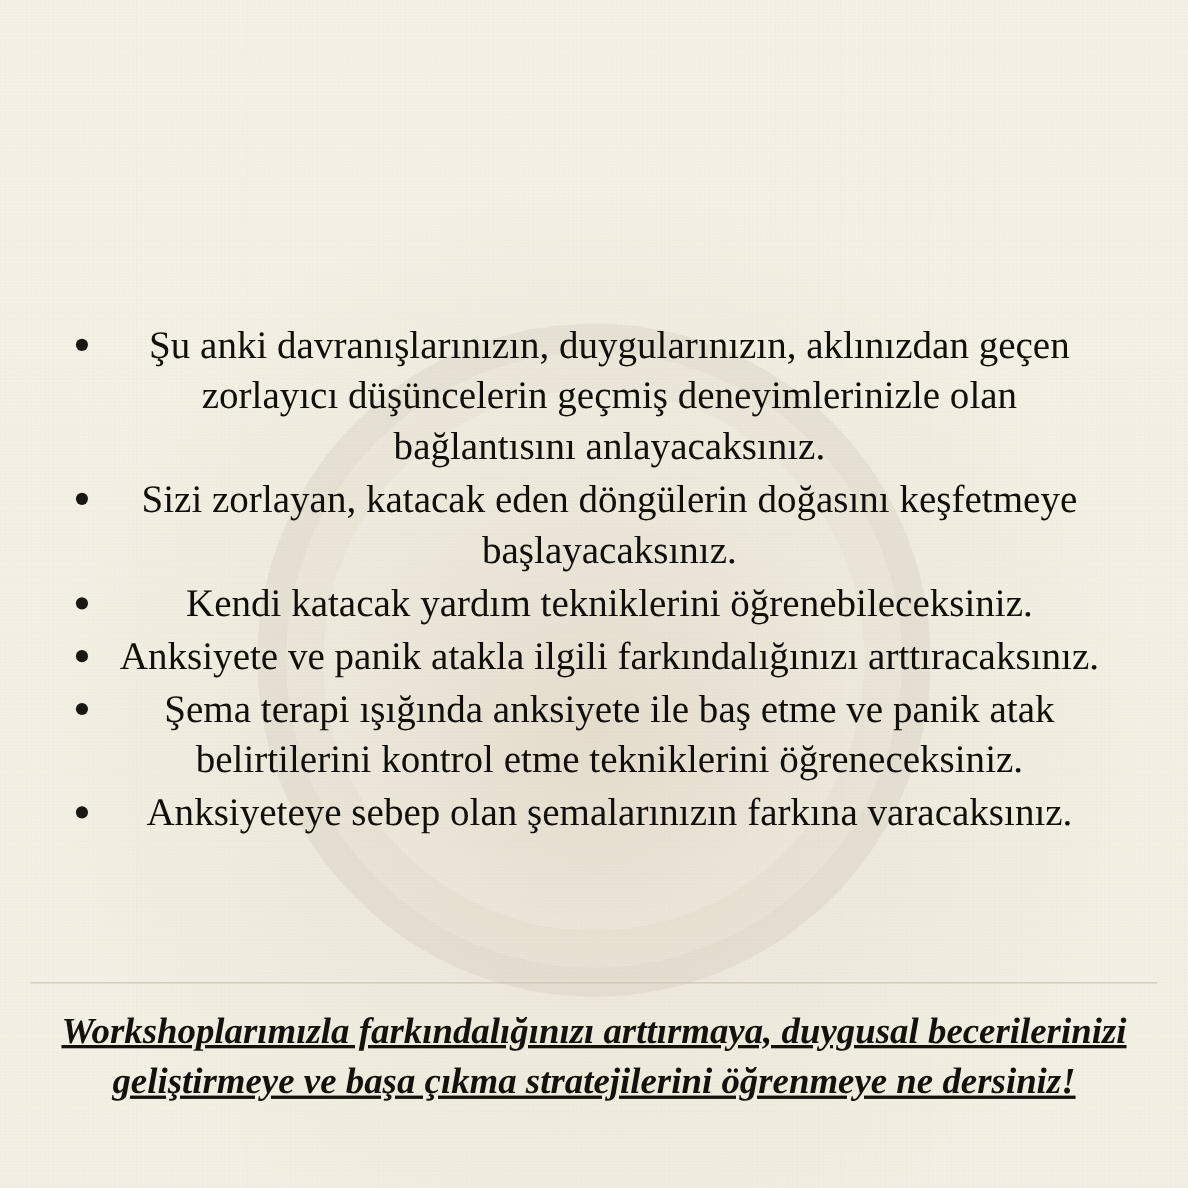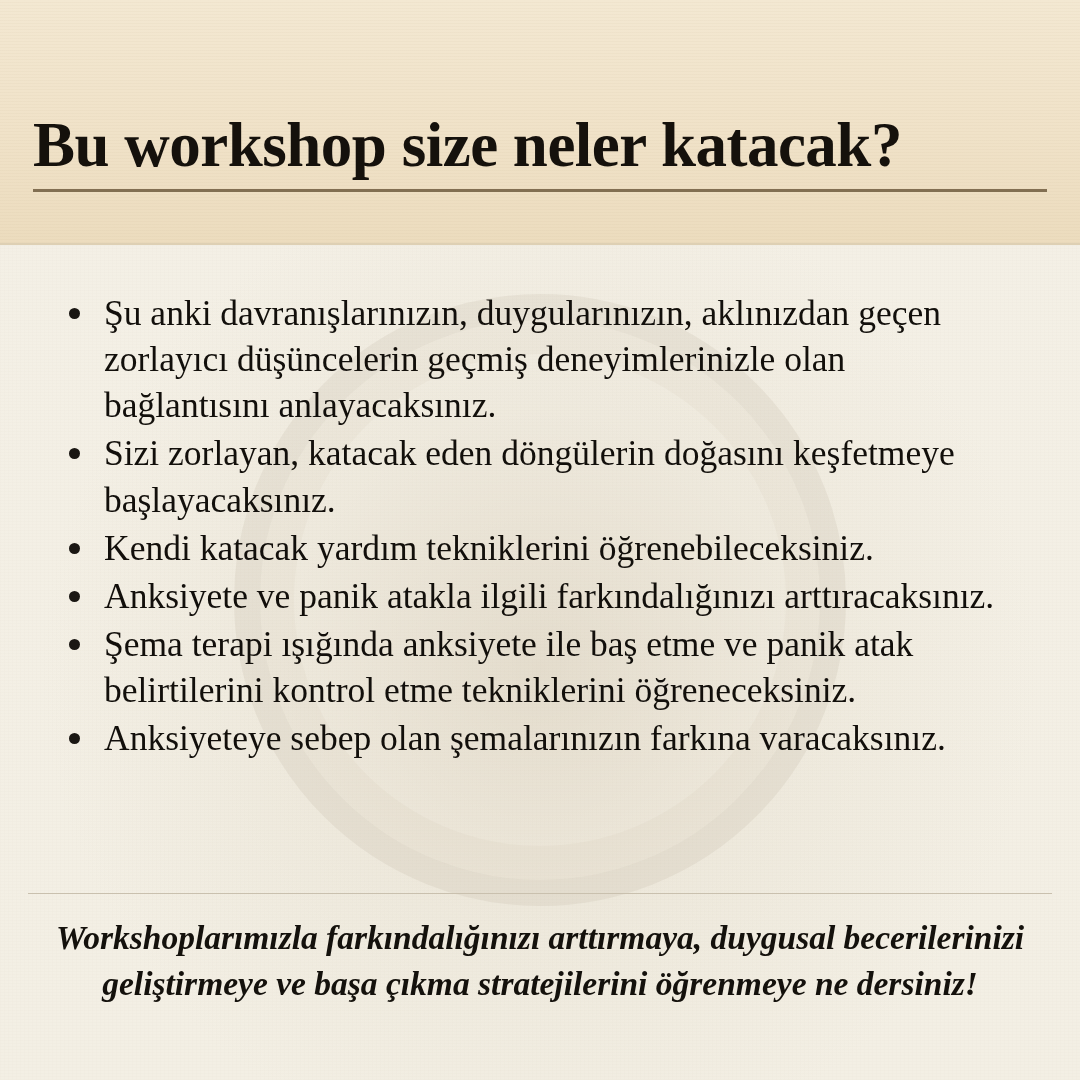--- a/index.html
+++ b/index.html
@@ -92,20 +92,21 @@
     left: 0;
     top: 243px;
     width: 1080px;
     height: 837px;
   }
 
   ul.bullets {
     list-style: none;
     margin: 0;
     padding: 47px 76px 0 62px;
+    text-align: center;
   }
 
   ul.bullets li {
     position: relative;
     padding-left: 42px;
     margin: 0 0 2px 0;
     font-family: "Liberation Serif", serif;
     font-size: 35.5px;
     line-height: 1.30;
     color: #120f0b;
@@ -136,33 +137,30 @@
     left: 52px;
     top: 672px;
     width: 976px;
     text-align: center;
     font-family: "Liberation Serif", serif;
     font-style: italic;
     font-weight: 700;
     font-size: 33.5px;
     line-height: 1.38;
     color: #14110c;
+    text-decoration: underline;
   }
 </style>
 </head>
 <body>
 
 <div class="slide">
   <div class="paper-texture"></div>
   <div class="watermark"></div>
 
-  <div class="header">
-    <h1 class="title">Bu workshop size neler katacak?</h1>
-    <div class="title-rule"></div>
-  </div>
 
   <div class="content">
     <ul class="bullets">
       <li>Şu anki davranışlarınızın, duygularınızın, aklınızdan geçen zorlayıcı düşüncelerin geçmiş deneyimlerinizle olan bağlantısını anlayacaksınız.</li>
       <li>Sizi zorlayan, katacak eden döngülerin doğasını keşfetmeye başlayacaksınız.</li>
       <li>Kendi katacak yardım tekniklerini öğrenebileceksiniz.</li>
       <li>Anksiyete ve panik atakla ilgili farkındalığınızı arttıracaksınız.</li>
       <li>Şema terapi ışığında anksiyete ile baş etme ve panik atak belirtilerini kontrol etme tekniklerini öğreneceksiniz.</li>
       <li>Anksiyeteye sebep olan şemalarınızın farkına varacaksınız.</li>
     </ul>

